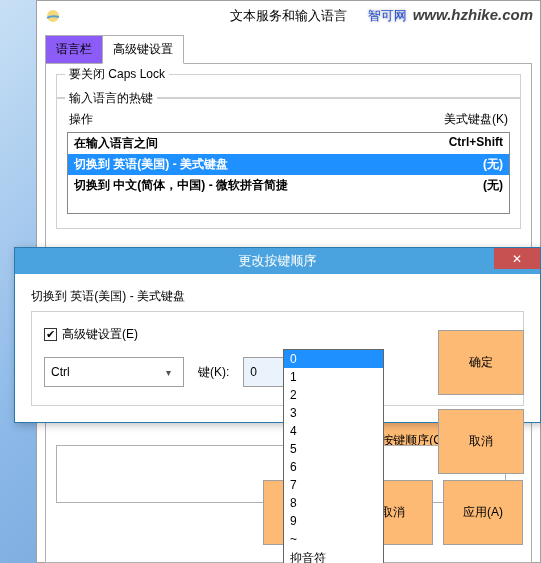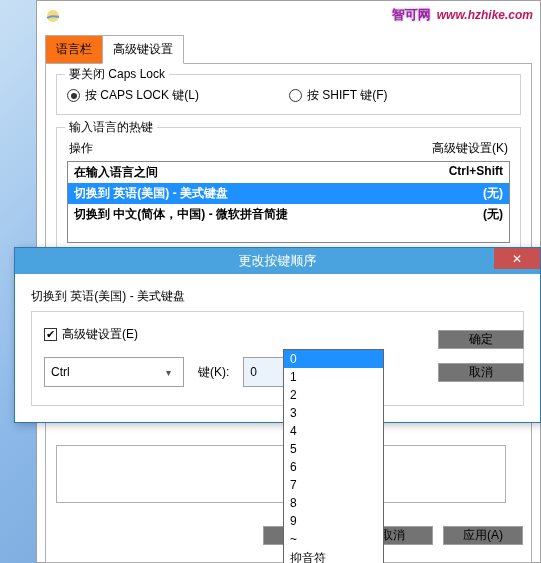--- a/index.html
+++ b/index.html
@@ -1,45 +1,45 @@
 <!DOCTYPE html>
 <html><head>
 <meta charset="utf-8">
 <style>
   * { box-sizing: border-box; margin: 0; padding: 0; font-family: "Microsoft YaHei", "Segoe UI", sans-serif; font-size: 12px; }
   body { width: 541px; height: 563px; position: relative; background: linear-gradient(135deg, #c8e0f5 0%, #8bb8e8 40%, #5a8fc7 100%); overflow: hidden; }
   .watermark { position: absolute; top: 6px; right: 8px; z-index: 50; display: flex; align-items: baseline; gap: 6px; }
-  .watermark .wm1 { color: #a21caf; font-size: 13px; font-weight: bold; text-shadow: 0 0 3px rgba(0,0,0,.4); }
-  .watermark .wm2 { color: #be185d; font-style: italic; font-size: 12px; font-weight: bold; }
+  .watermark .wm1 { color: #1d4ed8; font-size: 13px; font-weight: normal; text-shadow: 0 0 3px rgba(0,0,0,.4); }
+  .watermark .wm2 { color: #404040; font-style: italic; font-size: 15px; font-weight: bold; }
 
   .win1 { position: absolute; left: 36px; top: 0; width: 505px; height: 563px; background: #fff; border: 1px solid #a0a0a0; }
   .win1 .titlebar { height: 30px; display: flex; align-items: center; padding: 0 8px; }
   .win1 .title { flex: 1; text-align: center; font-size: 13px; }
   .win1 .sysicon { width: 16px; height: 16px; }
 
   .tabs { display: flex; margin: 4px 8px 0 8px; }
   .tab { padding: 5px 10px; border: 1px solid #b0b0b0; border-bottom: none; background: #fff; margin-right: -1px; cursor: pointer; }
-  .tab.inactive { background: #f97316; }
+  .tab.inactive { background: #8b5cf6; }
   .tab.active { position: relative; z-index: 2; border-bottom: 1px solid #fff; }
 
   .tabpanel { margin: 0 8px 8px 8px; border: 1px solid #b0b0b0; padding: 10px; position: relative; top: -1px; height: 500px; }
 
-  .group { border: 1px solid #d0d0d0; padding: 12px 10px 10px 10px; margin-bottom: 12px; position: relative; }
+  .group { border: 1px solid #d0d0d0; padding: 12px 10px 10px 10px; position: relative; }
   .group .legend { position: absolute; top: -9px; left: 8px; background: #fff; padding: 0 4px; }
 
   .radiorow { display: flex; gap: 90px; align-items: center; }
   .radio { display: flex; align-items: center; gap: 5px; }
   .radio .dot { width: 13px; height: 13px; border: 1px solid #333; border-radius: 50%; display: flex; align-items: center; justify-content: center; }
   .radio .dot.checked::after { content: ""; width: 6px; height: 6px; background: #333; border-radius: 50%; }
 
   .hdrrow { display: flex; justify-content: space-between; margin: 0 2px 4px 2px; }
   .listbox { border: 1px solid #888; height: 82px; overflow: hidden; font-weight: bold; }
   .listrow { display: flex; justify-content: space-between; padding: 2px 6px; white-space: nowrap; }
   .listrow.sel { background: #1e90ff; color: #fff; }
-  .btn { border: 1px solid #a0a0a0; background: #737373; padding: 0 14px; min-width: 80px; text-align: center; cursor: pointer; }
+  .btn { border: 1px solid #a0a0a0; background: #fdba74; padding: 23px 14px; min-width: 80px; text-align: center; cursor: pointer; }
 
   
   .win2 { position: absolute; left: 14px; top: 247px; width: 527px; background: #fff; border: 1px solid #2a7ab0; z-index: 10; box-shadow: 2px 2px 8px rgba(0,0,0,.25); }
   .win2 .titlebar2 { height: 26px; background: #4aa3df; color: #fff; display: flex; align-items: center; }
   .win2 .title2 { flex: 1; text-align: center; font-size: 13px; }
   .close { width: 46px; height: 21px; background: #c75050; color: #fff; display: flex; align-items: center; justify-content: center; font-size: 14px; align-self: flex-start; cursor: pointer; }
 
   .win2 .body2 { padding: 14px 16px 16px 16px; position: relative; }
   .subtitle { margin-bottom: 10px; }
   .check { display: flex; align-items: center; gap: 5px; margin-bottom: 14px; }
@@ -66,48 +66,39 @@
 <body>
 
 <div class="win1">
   <div class="titlebar">
     <span class="sysicon">
       <svg viewBox="0 0 16 16">
           <circle cx="8" cy="8" r="6" fill="#f6d97a"></circle>
           <path d="M2 10 Q6 7 14 9" stroke="#5aa0d8" stroke-width="2" fill="none"></path>
         </svg>
     </span>
+    <div class="title">文本服务和输入语言</div>
     <span style="width:16px"></span>
   </div>
 
   <div class="tabs">
     <div class="tab inactive">语言栏</div>
     <div class="tab active">高级键设置</div>
   </div>
 
   <div class="tabpanel">
     <div class="group">
       <div class="legend">要关闭 Caps Lock</div>
-      <div class="radiorow">
-        <label class="radio">
-          <span class="dot checked"></span>
-          <span>按 CAPS LOCK 键(L)</span>
-        </label>
-        <label class="radio">
-          <span class="dot"></span>
-          <span>按 SHIFT 键(F)</span>
-        </label>
-      </div>
     </div>
 
     <div class="group" style="padding-bottom:14px">
       <div class="legend">输入语言的热键</div>
       <div class="hdrrow">
         <span>操作</span>
-        <span>高级键设置(K)</span>
+        <span>美式键盘(K)</span>
       </div>
       <div class="listbox">
         <div class="listrow">
           <span>在输入语言之间</span>
           <span>Ctrl+Shift</span>
         </div>
         <div class="listrow sel">
           <span>切换到 英语(美国) - 美式键盘</span>
           <span>(无)</span>
         </div>

